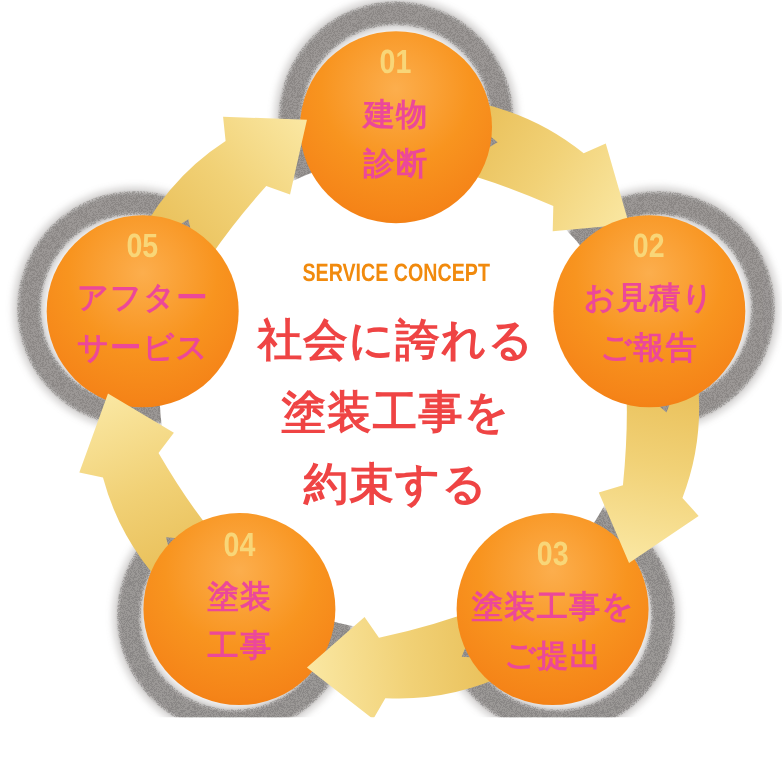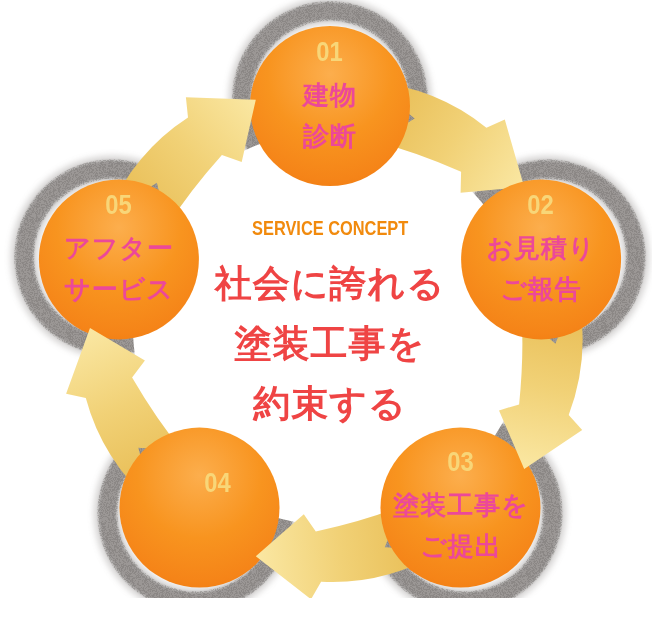--- a/index.html
+++ b/index.html
@@ -142,22 +142,24 @@
     <span class="step-label">お見積り
 ご報告</span>
   </div>
 
   <div class="step-text" style="left:381px;top:436px;">
     <span class="step-number">03</span>
     <span class="step-label">塗装工事を
 ご提出</span>
   </div>
 
-  <div class="step-text" style="left:120px;top:416px;margin-left:18px;">
+  <div class="step-text" style="left:120px;top:428px;">
     <span class="step-number">04</span>
+    <span class="step-label">塗装
+工事</span>
   </div>
 
   <div class="step-text" style="left:39px;top:179px;">
     <span class="step-number">05</span>
     <span class="step-label">アフター
 サービス</span>
   </div>
 
   <div class="center-text">
     <span class="eyebrow">SERVICE CONCEPT</span>

